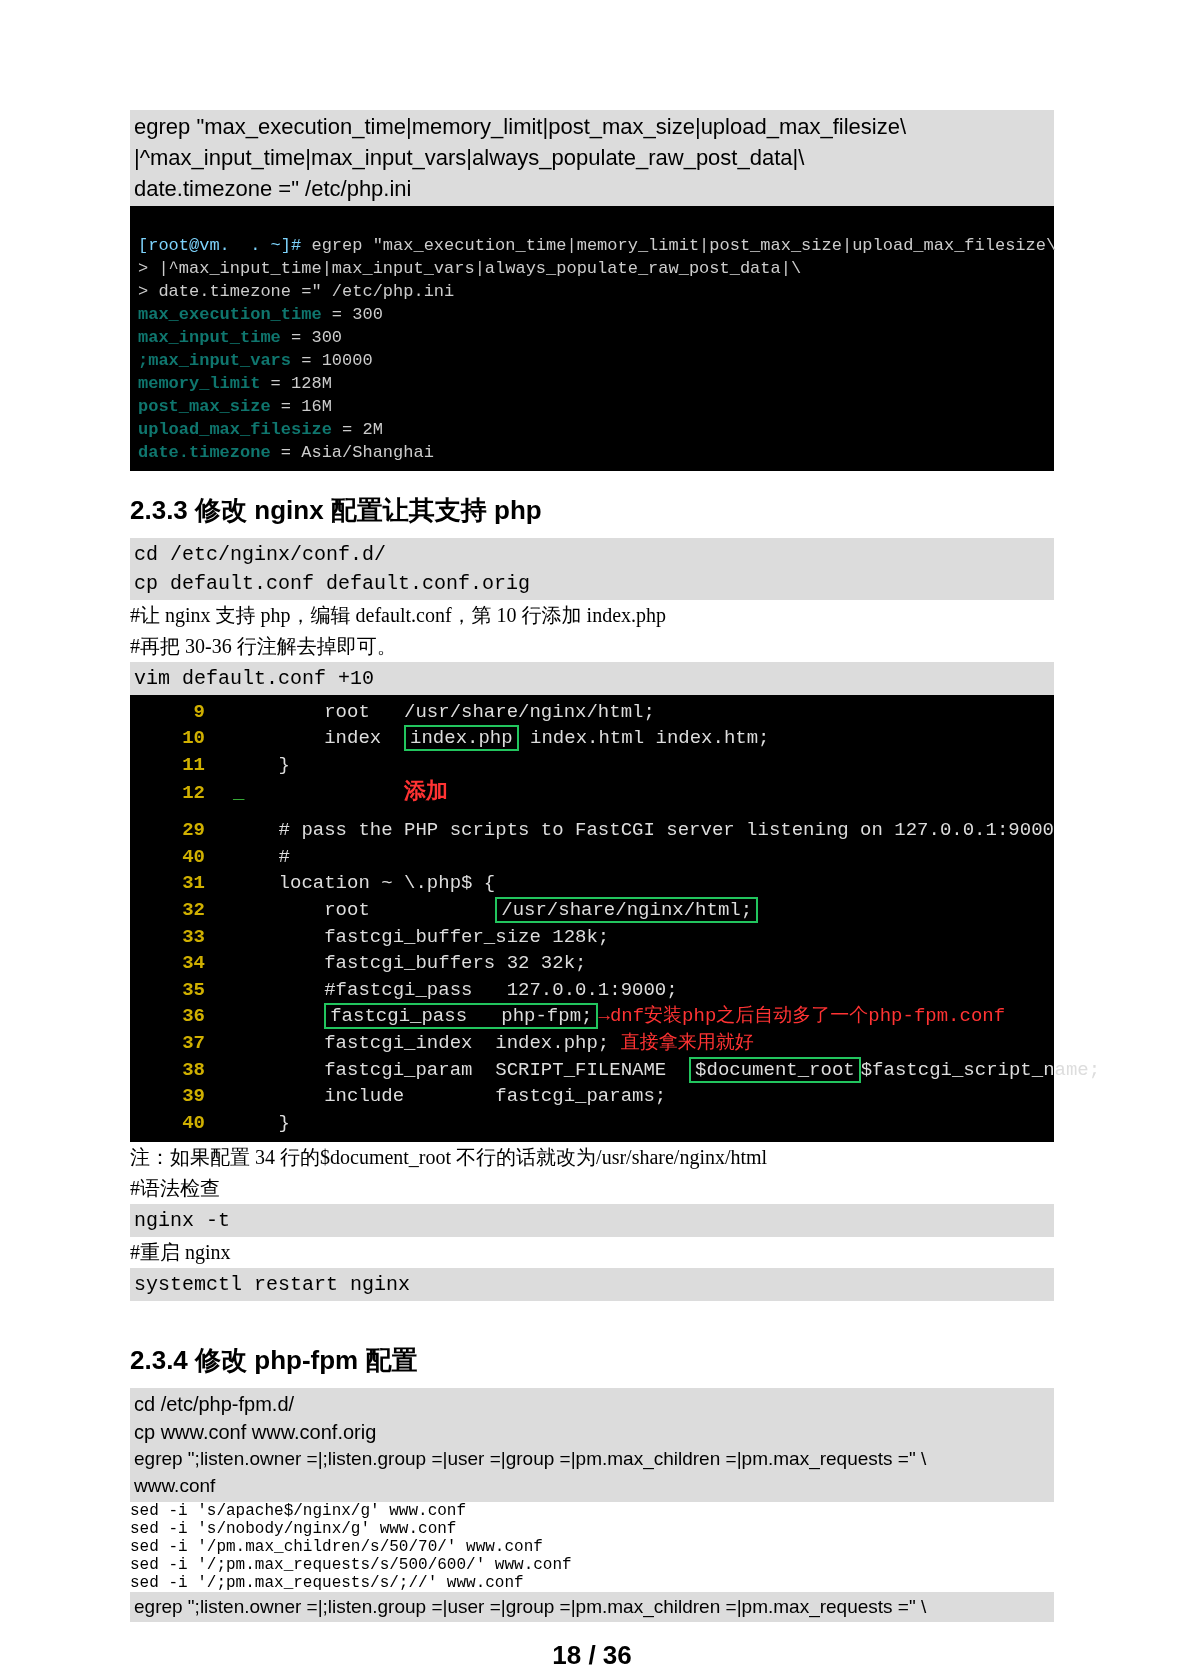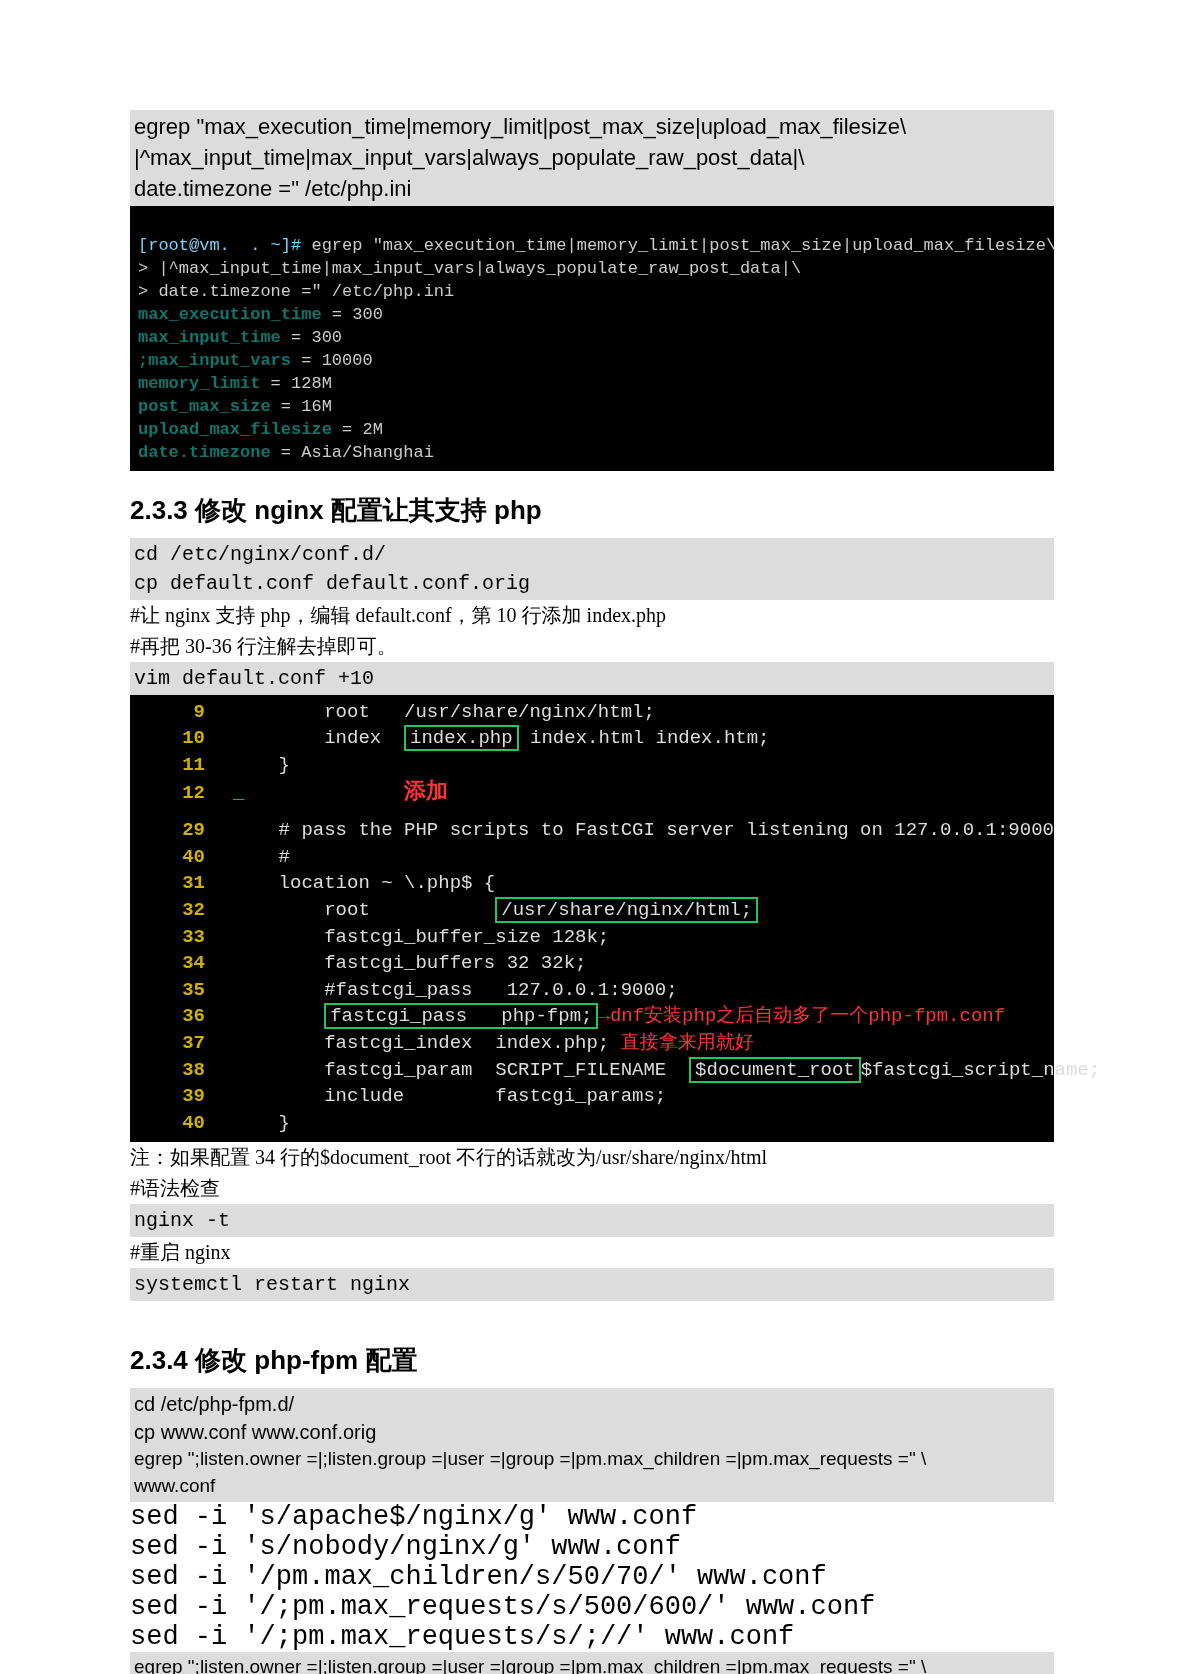--- a/index.html
+++ b/index.html
@@ -71,21 +71,21 @@
     font-weight: bold;
     margin-top: 18px;
   }
   .gray-inline {
     background: #dcdcdc;
     font-size: 20px;
     font-family: Arial, "SimSun", sans-serif;
     padding: 2px 4px;
     line-height: 1.4;
   }
-  .mono-serif { font-family: "Courier New", "SimSun", monospace; font-size: 27px; }
+  .mono-serif { font-family: "Courier New", "SimSun", monospace; font-size: 16px; }
 </style>
 </head>
 <body>
 
 <div class="page">
 
   <div class="gray-block">
     <div>egrep "max_execution_time|memory_limit|post_max_size|upload_max_filesize\</div>
     <div>|^max_input_time|max_input_vars|always_populate_raw_post_data|\</div>
     <div>date.timezone =" /etc/php.ini</div>

